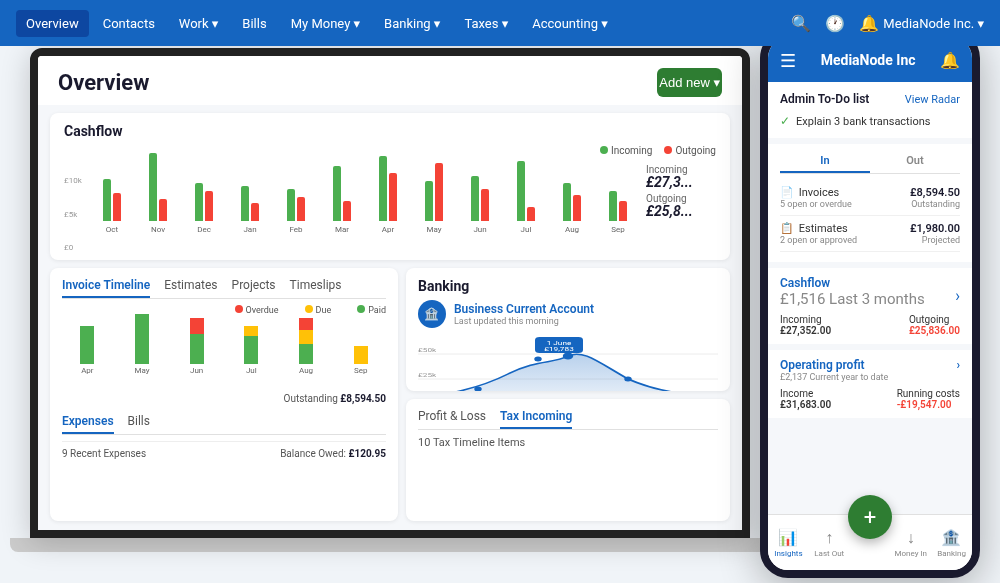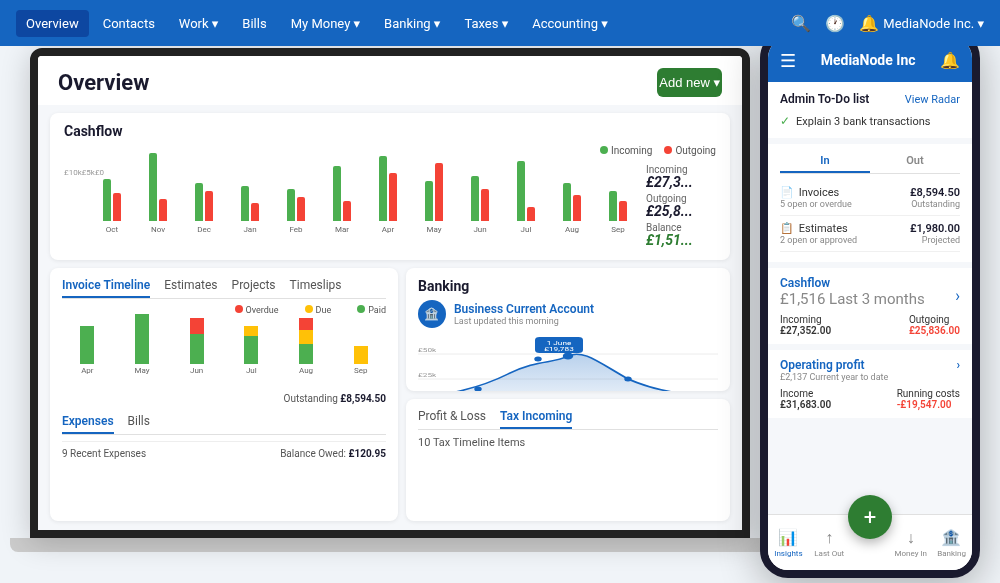--- a/index.html
+++ b/index.html
@@ -182,23 +182,23 @@
       color: #555;
       margin-bottom: 4px;
       justify-content: flex-end;
     }
     .legend-dot {
       width: 8px; height: 8px; border-radius: 50%; display: inline-block; margin-right: 3px;
     }
     .y-labels {
       position: absolute;
       left: 0;
-      top: 8px;
-      display: flex;
-      flex-direction: row;
+      top: 16px;
+      display: flex;
+      flex-direction: column;
       justify-content: space-between;
       height: 76px;
       font-size: 8px;
       color: #999;
     }
 
     
     .cashflow-stats {
       display: flex;
       flex-direction: column;
@@ -637,24 +637,20 @@
 
               <div class="cashflow-stats" style="padding-top:4px; min-width:70px;">
                 <div>
                     <div class="stat-label">Incoming</div>
                     <div class="stat-big">£27,3...</div>
                   </div>
                 <div>
                     <div class="stat-label">Outgoing</div>
                     <div class="stat-big">£25,8...</div>
                   </div>
-                <div>
-                    <div class="stat-label">Balance</div>
-                    <div class="stat-big green2">£1,51...</div>
-                  </div>
               </div>
             </div>
           </div>
 
           <div class="bottom-section">
 
             <div class="bottom-card">
               <div class="tab-bar">
                 <span class="tab-item active">Invoice Timeline</span>
                 <span class="tab-item">Estimates</span>

